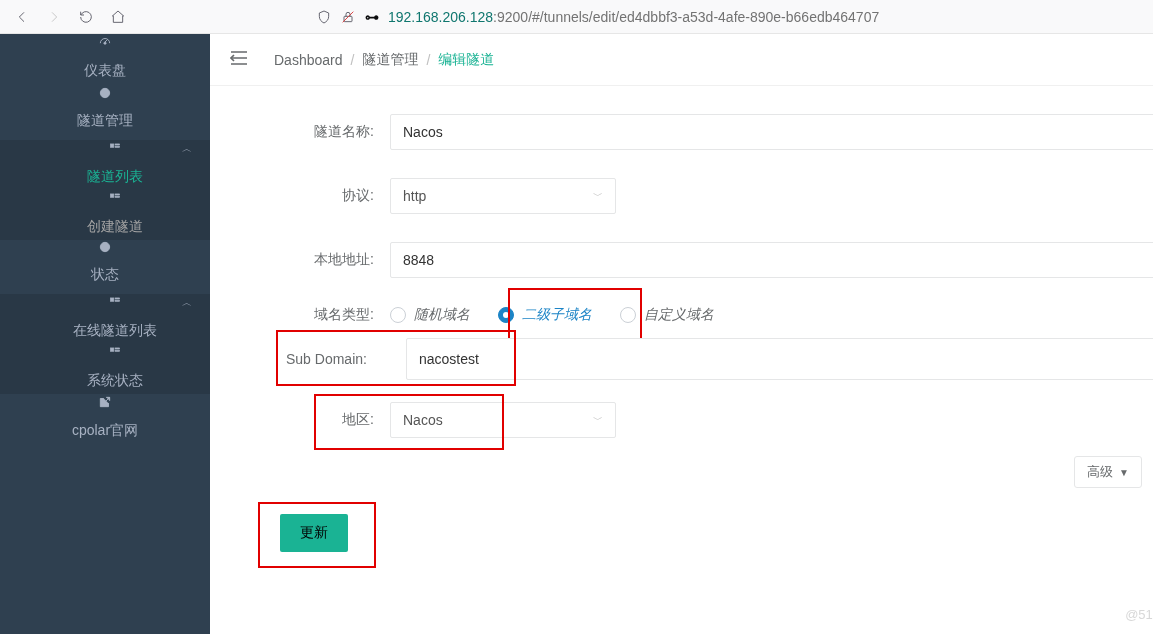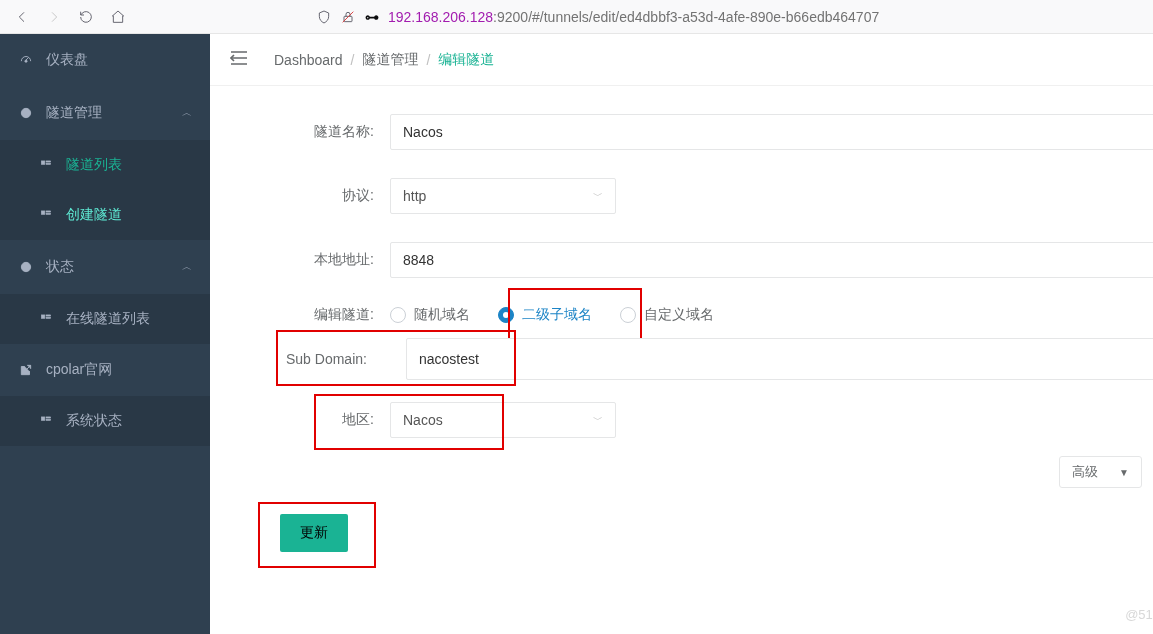--- a/index.html
+++ b/index.html
@@ -6,27 +6,27 @@
   body { width: 1153px; height: 634px; overflow: hidden; background: #fff; }
 
   
   .browser-chrome { height: 34px; background: #f9f9fa; border-bottom: 1px solid #e6e6e6; display: flex; align-items: center; padding: 0 8px; gap: 4px; }
   .chrome-btn { width: 28px; height: 28px; display:flex; align-items:center; justify-content:center; color:#5b5b66; border-radius:4px; }
   .chrome-btn svg { width:16px; height:16px; stroke:#5b5b66; stroke-width:1.4; fill:none; }
   .chrome-btn.disabled svg { stroke:#c4c4c4; }
   .url-bar { flex:1; margin-left:180px; display:flex; align-items:center; gap:8px; height:28px; color:#5b5b66; font-size:14px; }
   .url-icon { width:16px; height:16px; display:flex; align-items:center; justify-content:center; }
   .url-text { font-family: "Segoe UI", Arial, sans-serif; }
-  .url-text .black { color:#a21caf; font-weight:500; }
+  .url-text .black { color:#0f766e; font-weight:500; }
   .url-text .gray { color:#737373; }
 
   
   .app { display:flex; height:600px; }
   .sidebar { width:210px; background:#2f4050; color:#a7b1c2; font-size:14px; flex-shrink:0; }
-  .side-item { display:flex; align-items:center; padding:0 18px; height:52px; cursor:pointer; gap:12px; }
+  .side-item { display:flex; align-items:center; padding:0 18px; height:52px; cursor:pointer; gap:12px;flex-direction:column; }
   .side-item.group { height:54px; }
   .side-item.active { background:#293846; color:#1ab394; }
   .side-item.sub { padding-left:38px; background:#293846; height:50px; }
   .side-chevron { margin-left:auto; font-size:10px; color:#a7b1c2; }
   .side-icon { width:16px; height:16px; display:flex; align-items:center; justify-content:center; }
   .side-icon svg { width:14px; height:14px; stroke:#a7b1c2; fill:#a7b1c2; }
 
   .main { flex:1; background:#fff; position:relative; }
   .breadcrumbs { display:flex; align-items:center; padding:0 20px; height:52px; border-bottom:1px solid #f0f0f0; color:#676a6c; font-size:14px; gap:8px; }
   .breadcrumbs .sep { color:#c0c0c0; }
@@ -35,30 +35,30 @@
 
   .form-area { padding: 28px 50px 20px 50px; }
   .form-row { display:flex; align-items:center; margin-bottom:28px; position:relative; }
   .form-label { width:130px; text-align:right; color:#676a6c; font-size:14px; padding-right:16px; flex-shrink:0; }
   .form-control { height:36px; border:1px solid #e5e6e7; border-radius:2px; padding:0 12px; font-size:14px; color:#555; display:flex; align-items:center; background:#fff; }
   .input-text { width:780px; }
   .select { width:226px; justify-content:space-between; cursor:pointer; }
   .select .caret { color:#c0c0c0; font-size:10px; }
 
   .radio-group { display:flex; gap:28px; align-items:center; }
-  .radio-opt { display:flex; align-items:center; gap:8px; cursor:pointer; color:#676a6c; font-size:14px; }
+  .radio-opt { display:flex; align-items:center; gap:8px; cursor:pointer; color:#676a6c; font-size:14px;font-style:italic; }
   .radio-circle { width:16px; height:16px; border:1px solid #cbd0d6; border-radius:50%; display:flex; align-items:center; justify-content:center; }
   .radio-opt.selected .radio-circle { border-color:#1c84c6; background:#1c84c6; }
   .radio-dot { width:6px; height:6px; background:#fff; border-radius:50%; }
   .radio-opt.selected .radio-label { color:#1c84c6;text-align:center; }
 
   
   .redbox { position:absolute; border:2px solid #e10000; pointer-events:none; }
 
-  .adv-btn { display:inline-flex; align-items:center; border:1px solid #e5e6e7; padding:6px 12px; border-radius:3px; color:#676a6c; font-size:13px; cursor:pointer; gap:21px; float:right; margin-right:28px; }
+  .adv-btn { display:inline-flex; align-items:center; border:1px solid #e5e6e7; padding:6px 12px; border-radius:3px; color:#676a6c; font-size:13px; cursor:pointer; gap:6px; float:right; margin-right:28px; }
 
   .update-btn { background:#1ab394; color:#000000; border:none; padding:10px 20px; font-size:14px; border-radius:2px; cursor:pointer; margin-left:20px; }
 
   .watermark { position:absolute; right:14px; bottom:10px; color:#d8d8d8; font-size:13px; }
 
   .subdomain-row .form-label { width:146px; text-align:left; padding-left:26px; }
   .subdomain-input { width:760px; border:1px solid #e5e6e7; height:42px; }
   input.naked { border:none; outline:none; font-size:14px; width:100%; background:transparent; color:#333; }
   input.naked::placeholder { color:#999; }
 
@@ -137,21 +137,21 @@
     <div class="side-item sub active">
       <span class="side-icon">
         <svg viewBox="0 0 24 24" fill="#1ab394">
             <rect x="4" y="5" width="6" height="6"></rect>
             <rect x="12" y="5" width="8" height="2"></rect>
             <rect x="12" y="9" width="8" height="2"></rect>
           </svg>
       </span>
       <span style="color:#1ab394;">隧道列表</span>
     </div>
-    <div class="side-item sub" style="color:#5eead4;">
+    <div class="side-item sub" style="color:#a3a3a3;">
       <span class="side-icon">
         <svg viewBox="0 0 24 24" fill="#a7b1c2">
             <rect x="4" y="5" width="6" height="6"></rect>
             <rect x="12" y="5" width="8" height="2"></rect>
             <rect x="12" y="9" width="8" height="2"></rect>
           </svg>
       </span>
       <span>创建隧道</span>
     </div>
 
@@ -168,40 +168,40 @@
     <div class="side-item sub" style="color:#a7b1c2;">
       <span class="side-icon">
         <svg viewBox="0 0 24 24" fill="#a7b1c2">
             <rect x="4" y="5" width="6" height="6"></rect>
             <rect x="12" y="5" width="8" height="2"></rect>
             <rect x="12" y="9" width="8" height="2"></rect>
           </svg>
       </span>
       <span>在线隧道列表</span>
     </div>
+    <div class="side-item sub" style="color:#a7b1c2;">
+      <span class="side-icon">
+        <svg viewBox="0 0 24 24" fill="#a7b1c2">
+            <rect x="4" y="5" width="6" height="6"></rect>
+            <rect x="12" y="5" width="8" height="2"></rect>
+            <rect x="12" y="9" width="8" height="2"></rect>
+          </svg>
+      </span>
+      <span>系统状态</span>
+    </div>
+
     <div class="side-item">
       <span class="side-icon">
         <svg viewBox="0 0 24 24" fill="none" stroke="#a7b1c2" stroke-width="1.6">
             <path d="M14 4h6v6"></path>
             <path d="M20 4L10 14"></path>
             <path d="M18 14v6H4V6h6"></path>
           </svg>
       </span>
       <span>cpolar官网</span>
-    </div>
-
-    <div class="side-item sub" style="color:#a7b1c2;">
-      <span class="side-icon">
-        <svg viewBox="0 0 24 24" fill="#a7b1c2">
-            <rect x="4" y="5" width="6" height="6"></rect>
-            <rect x="12" y="5" width="8" height="2"></rect>
-            <rect x="12" y="9" width="8" height="2"></rect>
-          </svg>
-      </span>
-      <span>系统状态</span>
     </div>
   </div>
 
   <div class="main">
     <div class="breadcrumbs">
       <span class="menu-toggle">
         <svg width="18" height="14" viewBox="0 0 18 14" stroke="#676a6c" stroke-width="1.6">
             <path d="M1 1h16M1 7h16M1 13h16"></path>
             <path d="M4 4l-3 3 3 3" fill="none"></path>
           </svg>
@@ -231,21 +231,21 @@
       </div>
 
       <div class="form-row">
         <div class="form-label">本地地址:</div>
         <div class="form-control input-text">
           <input class="naked" value="8848" style="">
         </div>
       </div>
 
       <div class="form-row" style="margin-bottom:14px;">
-        <div class="form-label">编辑隧道:</div>
+        <div class="form-label">域名类型:</div>
         <div class="radio-group">
           <div class="radio-opt">
             <span class="radio-circle"></span>
             <span class="radio-label">随机域名</span>
           </div>
           <div class="radio-opt selected">
             <span class="radio-circle">
                 <span class="radio-dot"></span>
               </span>
             <span class="radio-label">二级子域名</span>

